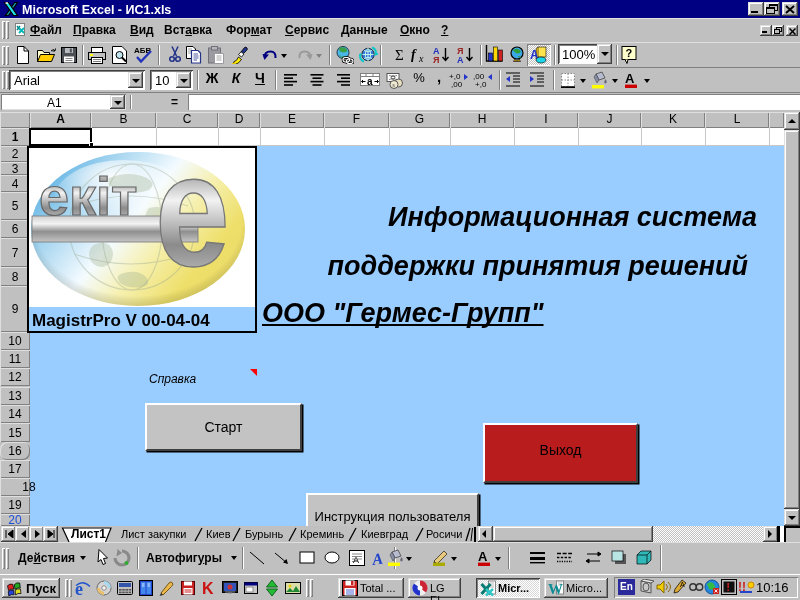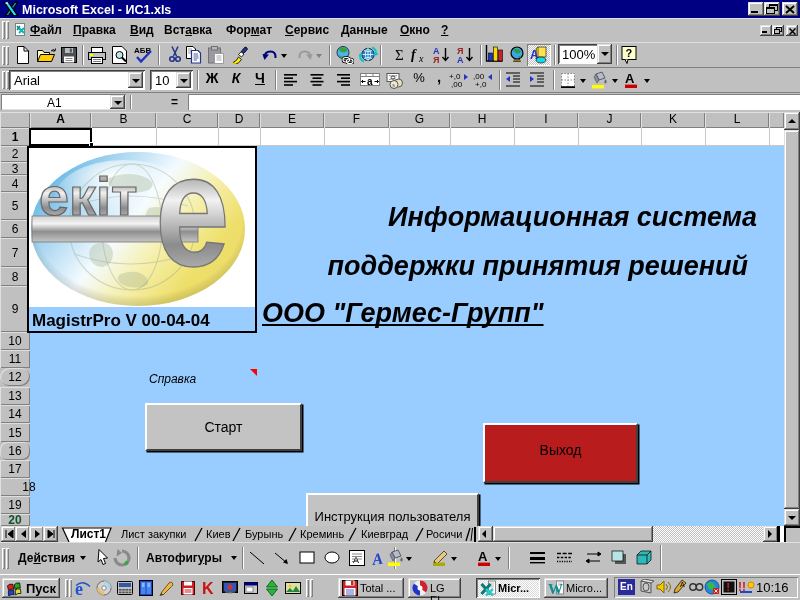--- a/index.html
+++ b/index.html
@@ -435,29 +435,29 @@
       <div style="position: absolute; left: 0px; top: 18px; width: 30px; height: 16px; background: rgb(192, 192, 192); box-shadow: rgb(223, 223, 223) 1px 1px 0px inset, rgb(128, 128, 128) -1px -1px 0px inset; font-size: 12px; text-align: center; color: rgb(0, 0, 0); display: flex; align-items: center; justify-content: center;">2</div>
       <div style="position: absolute; left: 0px; top: 34px; width: 30px; height: 13px; background: rgb(192, 192, 192); box-shadow: rgb(223, 223, 223) 1px 1px 0px inset, rgb(128, 128, 128) -1px -1px 0px inset; font-size: 12px; text-align: center; color: rgb(0, 0, 0); display: flex; align-items: center; justify-content: center;">3</div>
       <div style="position: absolute; left: 0px; top: 47px; width: 30px; height: 17px; background: rgb(192, 192, 192); box-shadow: rgb(223, 223, 223) 1px 1px 0px inset, rgb(128, 128, 128) -1px -1px 0px inset; font-size: 12px; text-align: center; color: rgb(0, 0, 0); display: flex; align-items: center; justify-content: center;">4</div>
       <div style="position: absolute; left: 0px; top: 64px; width: 30px; height: 28px; background: rgb(192, 192, 192); box-shadow: rgb(223, 223, 223) 1px 1px 0px inset, rgb(128, 128, 128) -1px -1px 0px inset; font-size: 12px; text-align: center; color: rgb(0, 0, 0); display: flex; align-items: center; justify-content: center;">5</div>
       <div style="position: absolute; left: 0px; top: 92px; width: 30px; height: 18px; background: rgb(192, 192, 192); box-shadow: rgb(223, 223, 223) 1px 1px 0px inset, rgb(128, 128, 128) -1px -1px 0px inset; font-size: 12px; text-align: center; color: rgb(0, 0, 0); display: flex; align-items: center; justify-content: center;">6</div>
       <div style="position: absolute; left: 0px; top: 110px; width: 30px; height: 29px; background: rgb(192, 192, 192); box-shadow: rgb(223, 223, 223) 1px 1px 0px inset, rgb(128, 128, 128) -1px -1px 0px inset; font-size: 12px; text-align: center; color: rgb(0, 0, 0); display: flex; align-items: center; justify-content: center;">7</div>
       <div style="position: absolute; left: 0px; top: 139px; width: 30px; height: 19px; background: rgb(192, 192, 192); box-shadow: rgb(223, 223, 223) 1px 1px 0px inset, rgb(128, 128, 128) -1px -1px 0px inset; font-size: 12px; text-align: center; color: rgb(0, 0, 0); display: flex; align-items: center; justify-content: center;">8</div>
       <div style="position: absolute; left: 0px; top: 158px; width: 30px; height: 46px; background: rgb(192, 192, 192); box-shadow: rgb(223, 223, 223) 1px 1px 0px inset, rgb(128, 128, 128) -1px -1px 0px inset; font-size: 12px; text-align: center; color: rgb(0, 0, 0); display: flex; align-items: center; justify-content: center;">9</div>
       <div style="position: absolute; left: 0px; top: 204px; width: 30px; height: 18px; background: rgb(192, 192, 192); box-shadow: rgb(223, 223, 223) 1px 1px 0px inset, rgb(128, 128, 128) -1px -1px 0px inset; font-size: 12px; text-align: center; color: rgb(0, 0, 0); display: flex; align-items: center; justify-content: center;">10</div>
       <div style="position: absolute; left: 0px; top: 222px; width: 30px; height: 18px; background: rgb(192, 192, 192); box-shadow: rgb(223, 223, 223) 1px 1px 0px inset, rgb(128, 128, 128) -1px -1px 0px inset; font-size: 12px; text-align: center; color: rgb(0, 0, 0); display: flex; align-items: center; justify-content: center;">11</div>
-      <div style="position: absolute; left: 0px; top: 240px; width: 30px; height: 18px; background: rgb(192, 192, 192); box-shadow: rgb(223, 223, 223) 1px 1px 0px inset, rgb(128, 128, 128) -1px -1px 0px inset; font-size: 12px; text-align: center; color: rgb(0, 0, 0); display: flex; align-items: center; justify-content: center; border-radius: 9px;">12</div>
+      <div style="position: absolute; left: 0px; top: 240px; width: 30px; height: 18px; background: rgb(192, 192, 192); box-shadow: rgb(223, 223, 223) 1px 1px 0px inset, rgb(128, 128, 128) -1px -1px 0px inset; font-size: 12px; text-align: center; color: rgb(0, 0, 0); display: flex; align-items: center; justify-content: center;">12</div>
       <div style="position: absolute; left: 0px; top: 259px; width: 30px; height: 18px; background: rgb(192, 192, 192); box-shadow: rgb(223, 223, 223) 1px 1px 0px inset, rgb(128, 128, 128) -1px -1px 0px inset; font-size: 12px; text-align: center; color: rgb(0, 0, 0); display: flex; align-items: center; justify-content: center;">13</div>
       <div style="position: absolute; left: 0px; top: 277px; width: 30px; height: 18px; background: rgb(192, 192, 192); box-shadow: rgb(223, 223, 223) 1px 1px 0px inset, rgb(128, 128, 128) -1px -1px 0px inset; font-size: 12px; text-align: center; color: rgb(0, 0, 0); display: flex; align-items: center; justify-content: center;">14</div>
       <div style="position: absolute; left: 0px; top: 295px; width: 30px; height: 19px; background: rgb(192, 192, 192); box-shadow: rgb(223, 223, 223) 1px 1px 0px inset, rgb(128, 128, 128) -1px -1px 0px inset; font-size: 12px; text-align: center; color: rgb(0, 0, 0); display: flex; align-items: center; justify-content: center;">15</div>
       <div style="position: absolute; left: 0px; top: 314px; width: 30px; height: 18px; background: rgb(192, 192, 192); box-shadow: rgb(223, 223, 223) 1px 1px 0px inset, rgb(128, 128, 128) -1px -1px 0px inset; font-size: 12px; text-align: center; color: rgb(0, 0, 0); display: flex; align-items: center; justify-content: center; border-radius: 7px;">16</div>
       <div style="position: absolute; left: 0px; top: 332px; width: 30px; height: 18px; background: rgb(192, 192, 192); box-shadow: rgb(223, 223, 223) 1px 1px 0px inset, rgb(128, 128, 128) -1px -1px 0px inset; font-size: 12px; text-align: center; color: rgb(0, 0, 0); display: flex; align-items: center; justify-content: center;">17</div>
       <div style="position: absolute; left: 0px; top: 350px; width: 30px; height: 18px; background: rgb(192, 192, 192); box-shadow: rgb(223, 223, 223) 1px 1px 0px inset, rgb(128, 128, 128) -1px -1px 0px inset; font-size: 12px; text-align: center; color: rgb(0, 0, 0); display: flex; align-items: center; justify-content: center; padding-left: 28px;">18</div>
       <div style="position: absolute; left: 0px; top: 368px; width: 30px; height: 18px; background: rgb(192, 192, 192); box-shadow: rgb(223, 223, 223) 1px 1px 0px inset, rgb(128, 128, 128) -1px -1px 0px inset; font-size: 12px; text-align: center; color: rgb(0, 0, 0); display: flex; align-items: center; justify-content: center;">19</div>
-      <div style="position: absolute; left: 0px; top: 386px; width: 30px; height: 12px; background: rgb(192, 192, 192); box-shadow: rgb(223, 223, 223) 1px 1px 0px inset, rgb(128, 128, 128) -1px -1px 0px inset; font-size: 12px; text-align: center; color: #14532d; display: flex; align-items: center; justify-content: center; font-weight: bold;">20</div>
+      <div style="position: absolute; left: 0px; top: 386px; width: 30px; height: 12px; background: rgb(192, 192, 192); box-shadow: rgb(223, 223, 223) 1px 1px 0px inset, rgb(128, 128, 128) -1px -1px 0px inset; font-size: 12px; text-align: center; color: #1d4ed8; display: flex; align-items: center; justify-content: center;">20</div>
     </div>
   <div class="abs" id="a1sel" style="left:29px;top:0;width:63px;height:18px;border:2px solid #000;"></div>
   <div class="abs" style="left:89px;top:14px;width:5px;height:5px;background:#000;border:1px solid #fff;"></div>
 
   <div class="abs" style="left:27px;top:18px;width:230px;height:187px;border:2px solid #000;background:#99ccff;">
     <div class="abs" id="logobox" style="left:0;top:0;width:226px;height:159px;background:#fff;">
         <svg style="left:0;top:0" width="226" height="159" viewBox="0 0 226 159">
           <defs>
             <linearGradient id="eg" x1="0" y1="0.2" x2="1" y2="0.8">
               <stop offset="0" stop-color="#55aee2"></stop>

